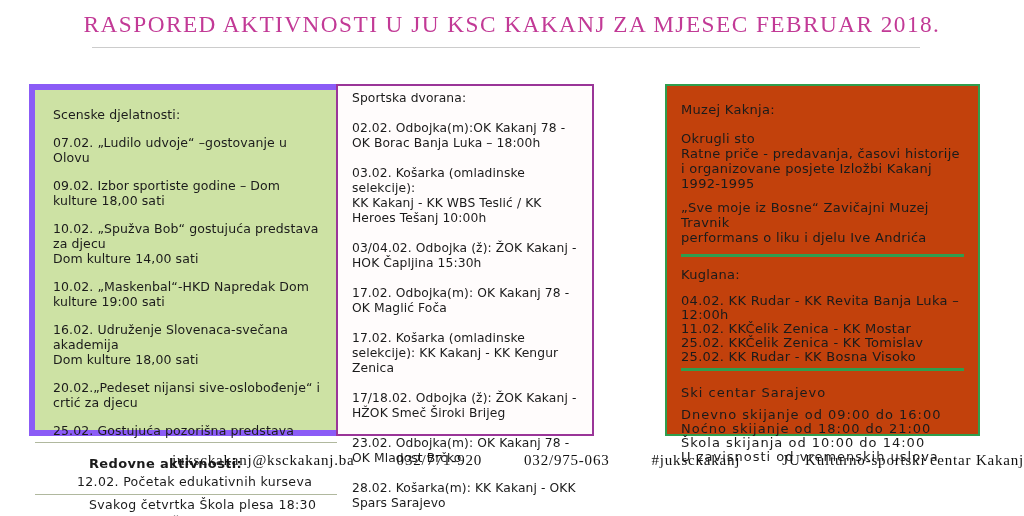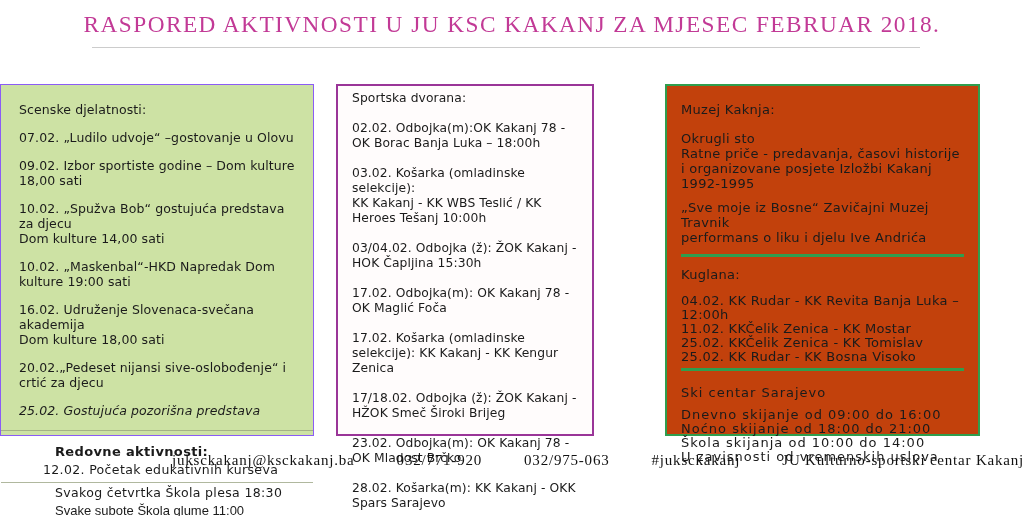--- a/index.html
+++ b/index.html
@@ -15,39 +15,39 @@
     font-weight:400;font-size:24px;letter-spacing:1.5px;
     color:#c23a96;margin:0;transform:scaleX(.97);
   }
   .title-rule{
     position:absolute;top:47px;left:92px;width:828px;height:0;
     border-top:1px solid #cccccc;
   }
   
   .panel{position:absolute;top:84px;height:352px;box-sizing:border-box;}
   .panel-left{
-    left:0;width:314px;background:#cde2a4;border:1px solid #8b5cf6;
+    left:29px;width:314px;background:#cde2a4;border:6px solid #8b5cf6;
     padding:17px 12px 0 18px;
   }
   .panel-mid{
     left:336px;width:258px;background:#fffcfc;border:2px solid #9a3598;
     padding:5px 8px 0 14px;
   }
   .panel-right{
     left:665px;width:315px;background:#c2410c;border:2px solid #2f9e4e;
     padding:16px 14px 0 14px;
   }
   .item{
     margin:0 0 13px 0;font-size:12.5px;line-height:15px;
     white-space:pre-line;letter-spacing:.1px;
   }
   .panel-mid .item{margin-bottom:15px;font-size:12.3px;}
   .underlined{
     border-bottom:1px solid rgba(150,160,125,.75);
-    padding-bottom:12px;margin-left:-18px;margin-right:-12px;padding-left:18px;font-style:italic;
+    padding-bottom:4px;margin-left:-18px;margin-right:-12px;padding-left:18px;
   }
   .regular-block{margin:6px 0 0 24px;}
   .regular-block .item{margin-bottom:2px;line-height:16px;letter-spacing:.35px;margin-left:12px;}
   .regular-block .bold{font-weight:bold;font-size:13px;}
   .regular-block .underlined2{
     border-bottom:1px solid rgba(150,160,125,.75);
     padding-bottom:4px;margin-left:-42px;padding-left:42px;margin-right:-12px;
   }
   .regular-block .narrowfont{font-family:"Liberation Sans",sans-serif;letter-spacing:0;font-size:13px;}
   

